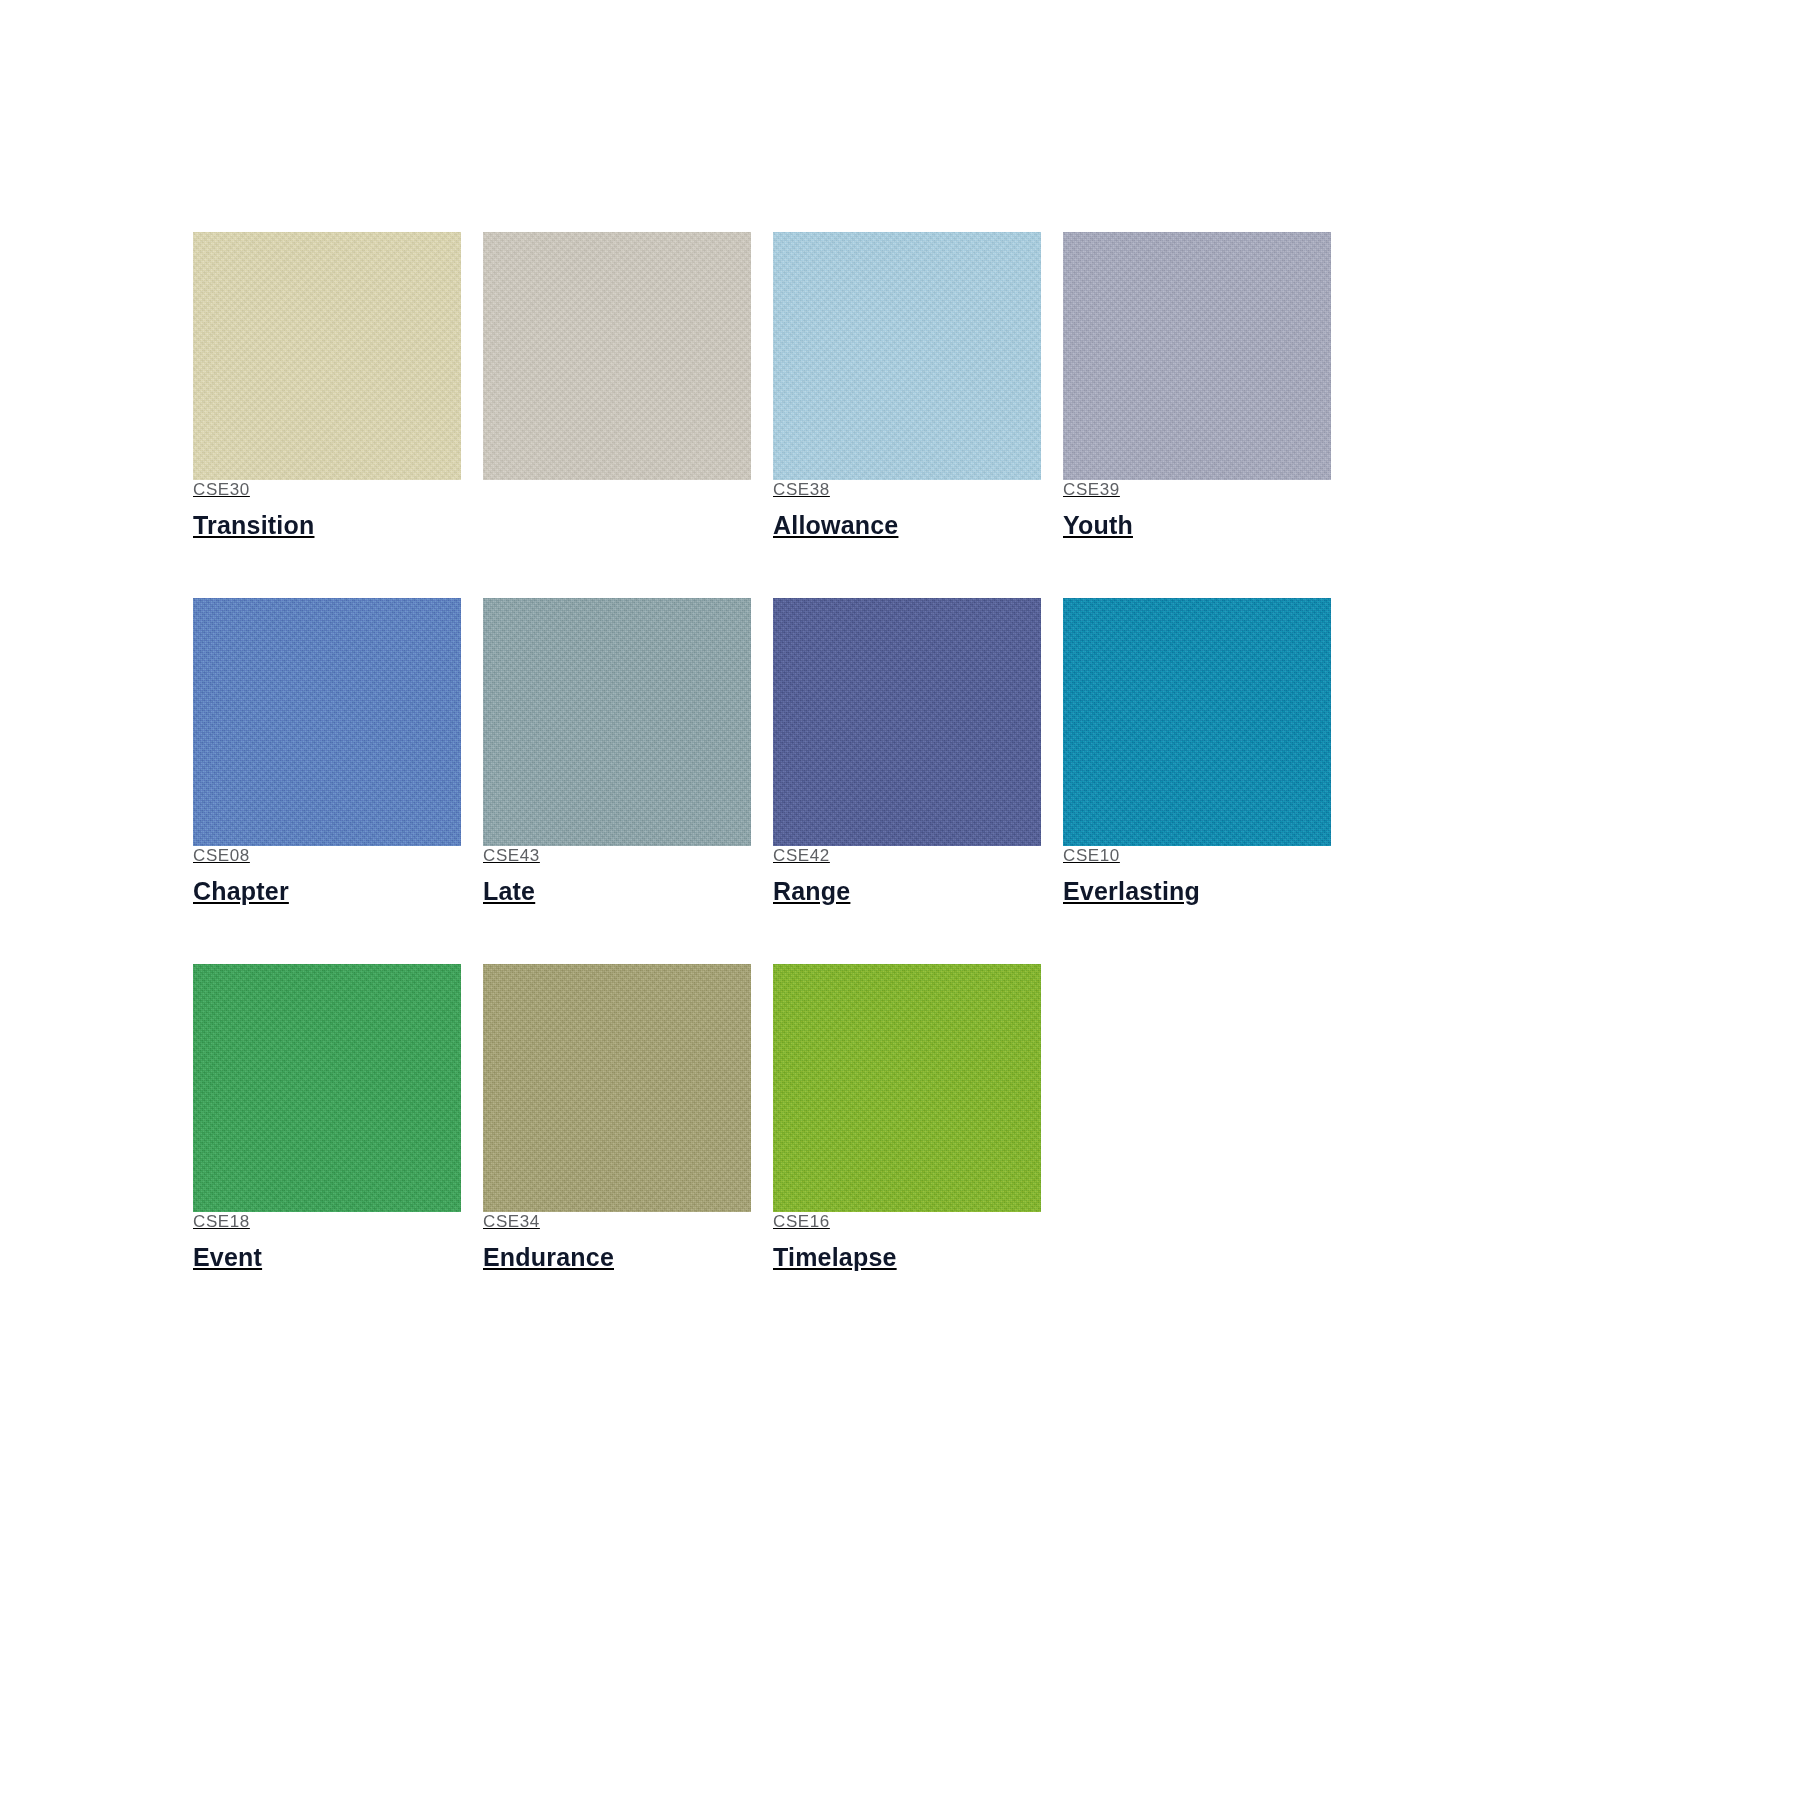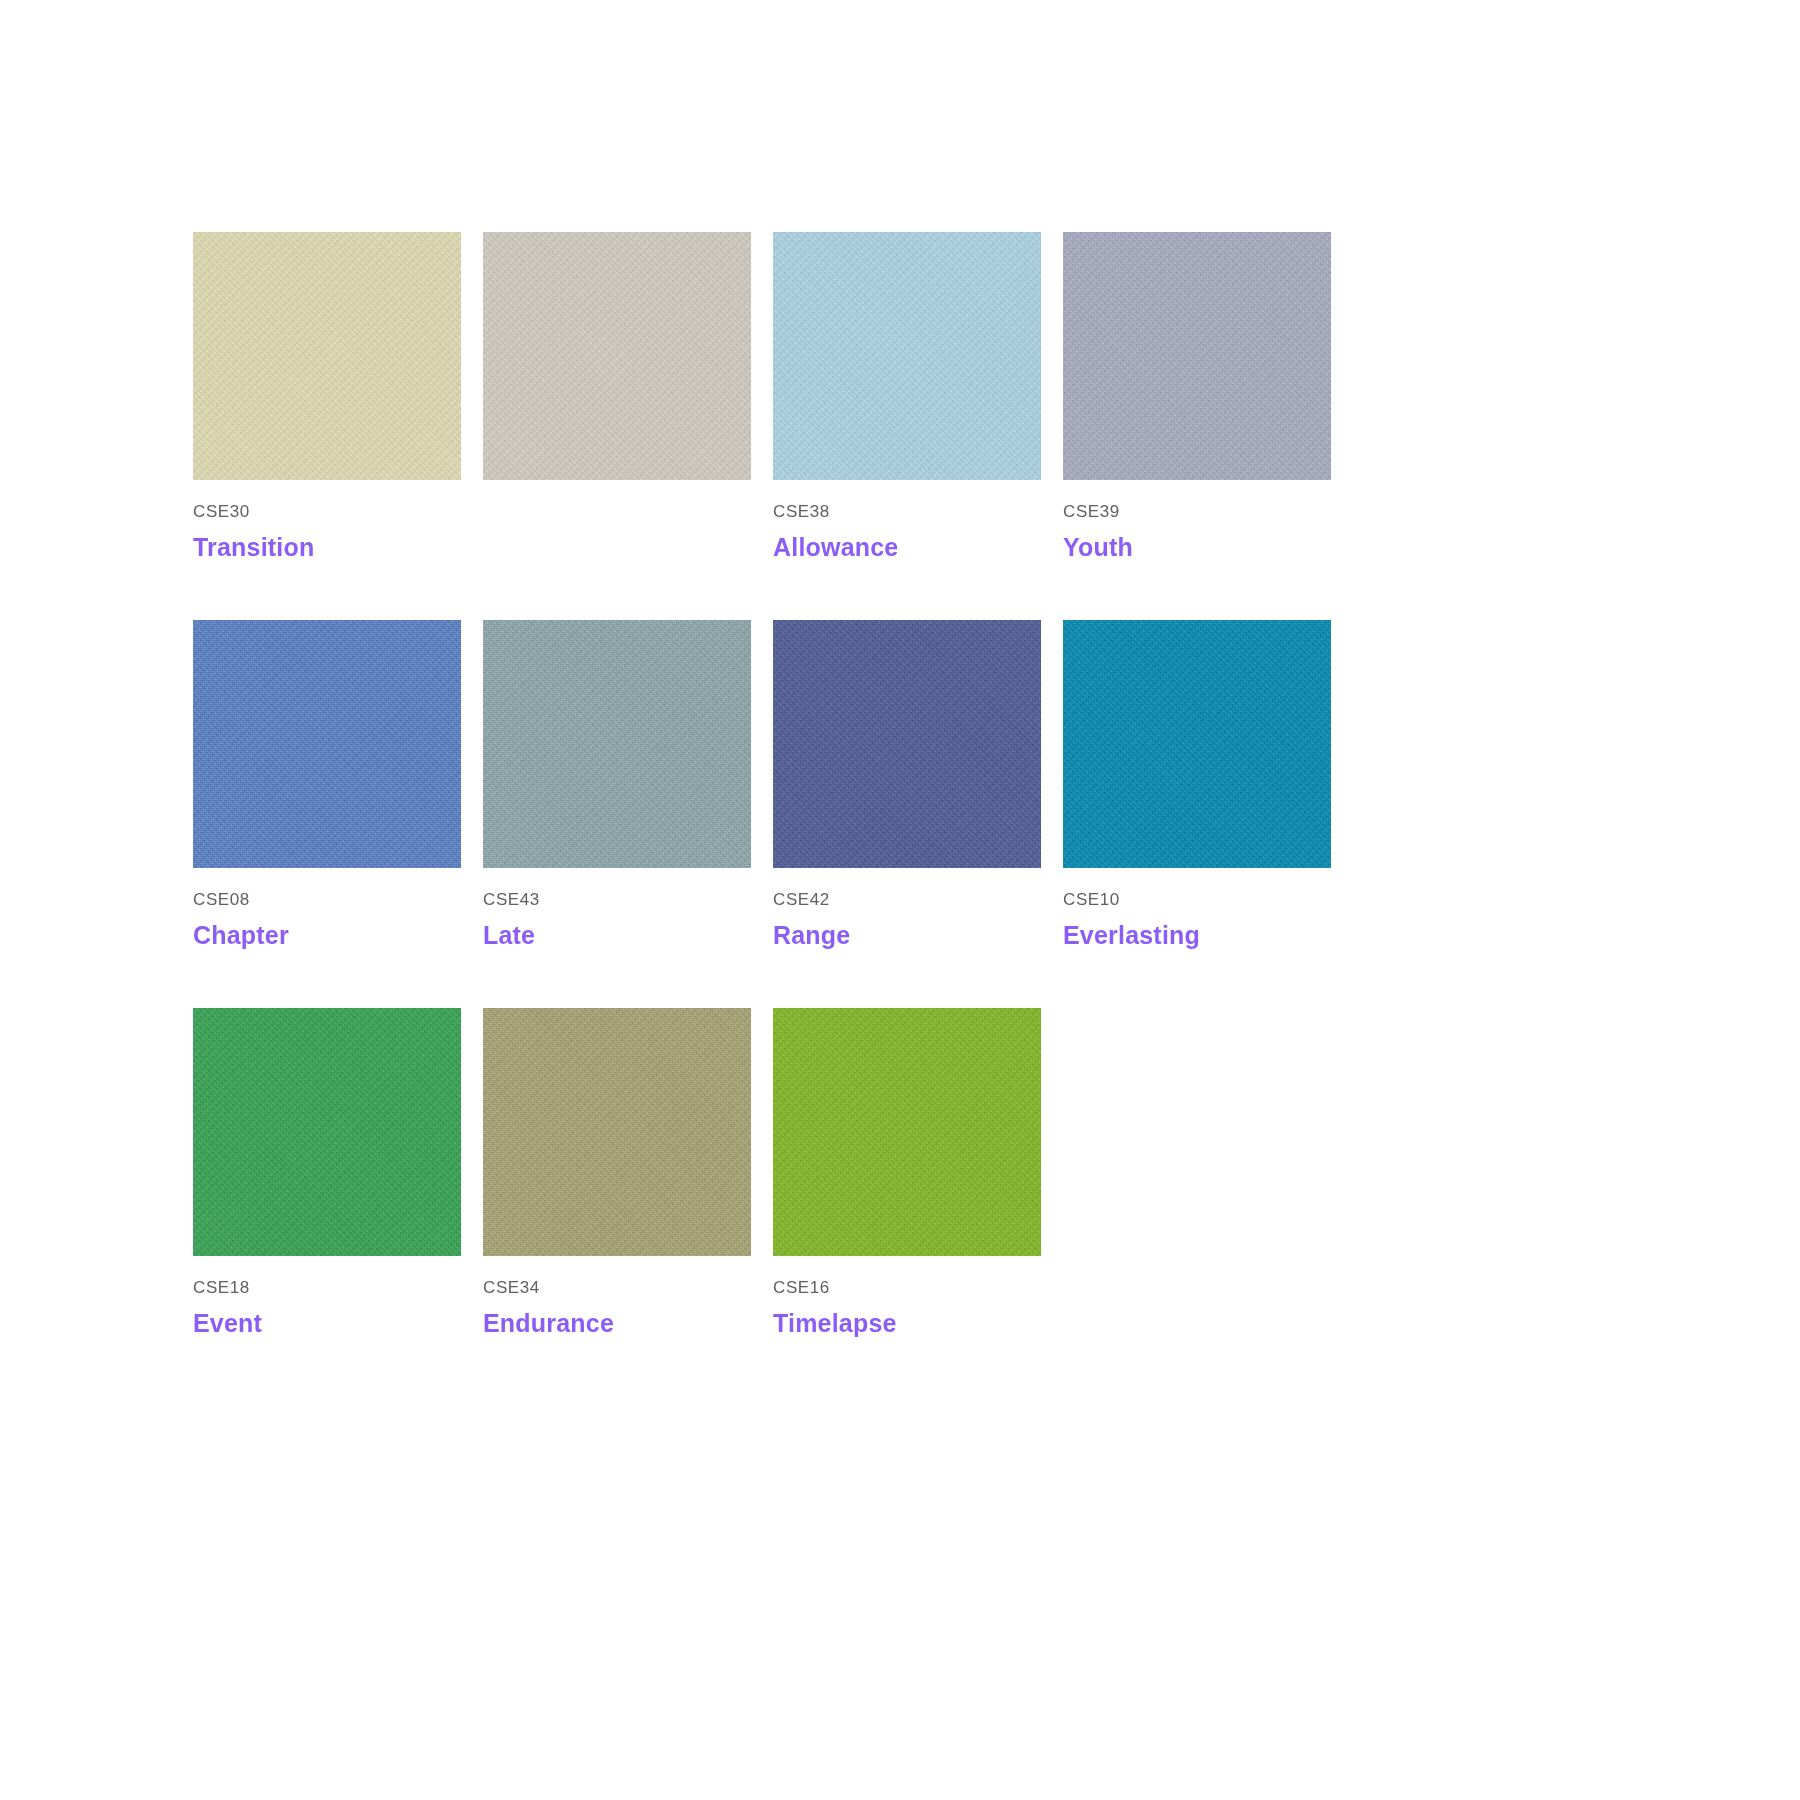--- a/index.html
+++ b/index.html
@@ -91,39 +91,39 @@
         rgba(0,0,0,0.03) 0px,
         rgba(0,0,0,0.03) 3px,
         rgba(255,255,255,0.03) 3px,
         rgba(255,255,255,0.03) 6px
       );
     pointer-events: none;
     opacity: 0.8;
   }
 
   .swatch-meta {
-    padding-top: 22px;
+    text-decoration: underline;
   }
 
   .swatch-code {
     font-family: "Liberation Sans", sans-serif;
     font-size: 17px;
     line-height: 20px;
     letter-spacing: 0.6px;
     color: #5e6064;
     font-weight: 400;
     white-space: nowrap;
   }
 
   .swatch-name {
     font-family: "Liberation Sans", sans-serif;
     font-size: 25px;
     line-height: 30px;
     letter-spacing: 0.2px;
-    color: #8b5cf6;
+    color: #0f172a;
     font-weight: 700;
     margin-top: 10px;
     white-space: nowrap;
   }
 </style>
 </head>
 <body>
 
 <div id="swatch-board">
   <div id="swatch-grid">

